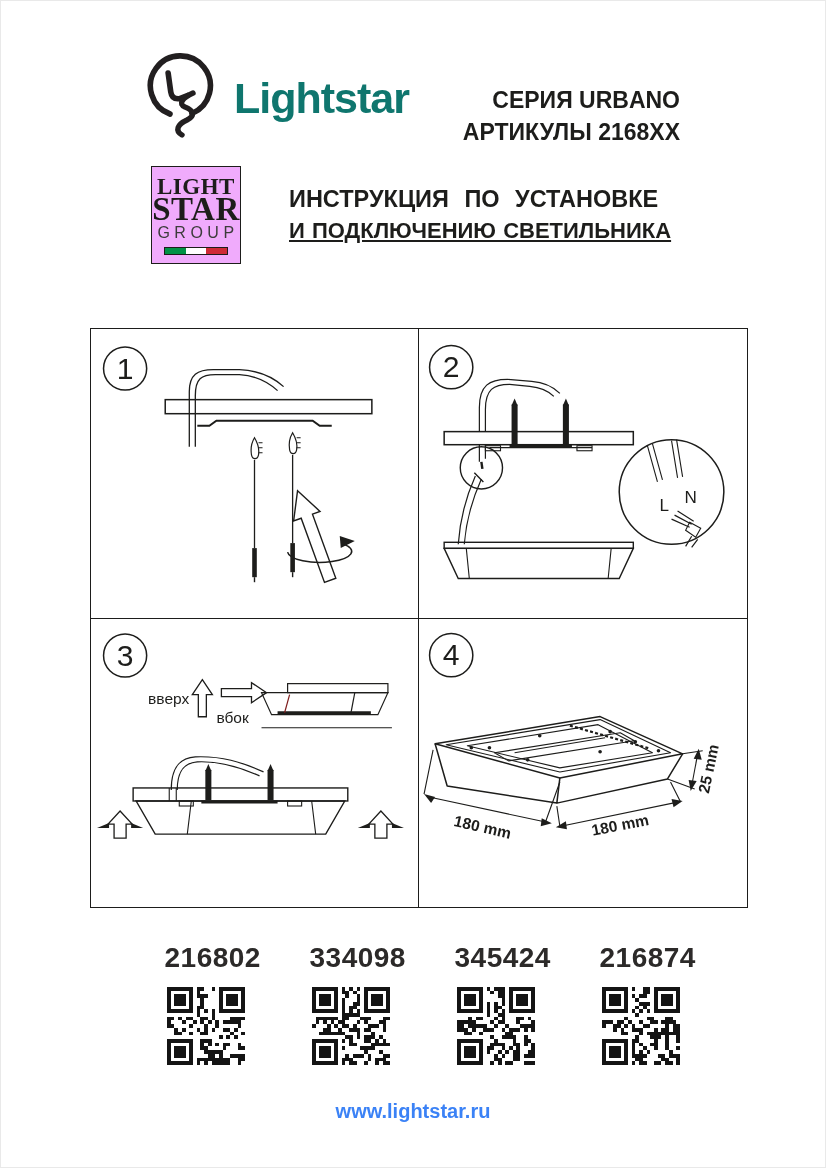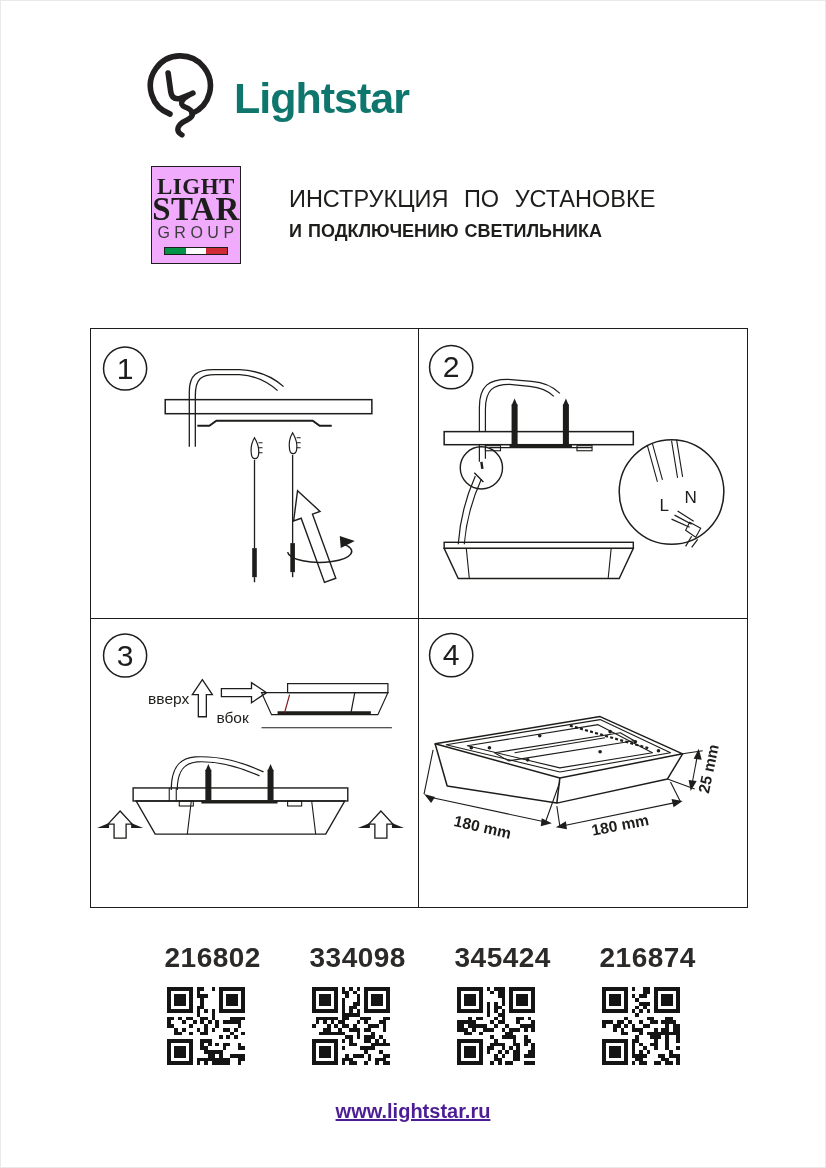--- a/index.html
+++ b/index.html
@@ -15,54 +15,56 @@
 
   .group-box{left:151px;top:166px;width:88px;height:96px;border:1.6px solid #1d1d1b;background:#f0abfc;
              display:flex;flex-direction:column;align-items:center;justify-content:center;}
   .group-box .l1{font-family:"Liberation Serif",serif;font-weight:700;font-size:23px;line-height:21px;letter-spacing:.5px;}
   .group-box .l2{font-family:"Liberation Serif",serif;font-weight:700;font-size:33px;line-height:24px;letter-spacing:.5px;}
   .group-box .l3{font-size:16px;letter-spacing:4.5px;margin:3px 0 5px 4px;color:#3c3c3b;}
   .flagbar{width:62px;height:6px;border:1px solid #1d1d1b;display:flex;}
   .flagbar i{flex:1;display:block;}
 
   .main-title{left:289px;top:183px;width:395px;}
-  .main-title .t1{font-size:23.5px;font-weight:400;word-spacing:9px;line-height:32px;}
-  .main-title .t2{font-size:18px;font-weight:800;word-spacing:1px;line-height:32px;}
+  .main-title .t1{font-size:23.5px;font-weight:700;word-spacing:9px;line-height:32px;}
+  .main-title .t2{font-size:22px;font-weight:800;word-spacing:1px;line-height:32px;text-decoration:underline;}
 
   
   .grid{left:90px;top:328px;width:656px;height:578px;border:1.8px solid #1d1d1b;
         display:grid;grid-template-columns:1fr 1fr;grid-template-rows:1fr 1fr;background:#fff;}
   .cell{position:relative;}
   .cell:nth-child(1),.cell:nth-child(3){border-right:1.6px solid #1d1d1b;}
   .cell:nth-child(1),.cell:nth-child(2){border-bottom:1.6px solid #1d1d1b;}
   .cell svg{display:block;width:100%;height:100%;}
 
   
   .articles{left:0;right:0;top:942px;display:flex;justify-content:center;gap:63px;transform:translateX(10px);}
   .article{width:82px;text-align:center;}
   .article .code{font-size:28px;font-weight:700;color:#2c2a29;letter-spacing:.5px;}
   .qr{width:78px;height:78px;margin:13px auto 0;}
 
-  .site{left:0;right:0;top:1100px;text-align:center;font-size:20px;font-weight:700;color:#4c1d95;text-decoration:underline;}
+  .site{left:0;right:0;top:1100px;text-align:center;font-size:20px;font-weight:700;color:#3b82f6;}
 </style>
 </head>
 <body>
 
 <div class="abs logo-block">
   <svg width="78" height="100" viewBox="0 0 78 100">
     <g fill="none" stroke="#221f20" stroke-width="5.6" stroke-linecap="round">
       <path d="M24,62 A30,30 0 1 1 46,61.5"></path>
       <path d="M24,20 L24,39 Q24,47 32,47 L40,45" transform="rotate(-8 30 34)"></path>
       <path d="M47,41 C36,46 32,52 39,55 C48,58.5 49,64 41,68 C31,72.5 29,79 36,83" stroke-width="5.4"></path>
     </g>
   </svg>
   <div class="wordmark">Lightstar</div>
 </div>
 
 <div class="abs series">
+  <div>СЕРИЯ URBANO</div>
+  <div>АРТИКУЛЫ 2168XX</div>
 </div>
 
 <div class="abs group-box">
   <div class="l1">LIGHT</div>
   <div class="l2">STAR</div>
   <div class="l3">GROUP</div>
   <div class="flagbar">
     <i style="background:#009246"></i>
       <i style="background:#ffffff"></i>
       <i style="background:#ce2b37"></i>

